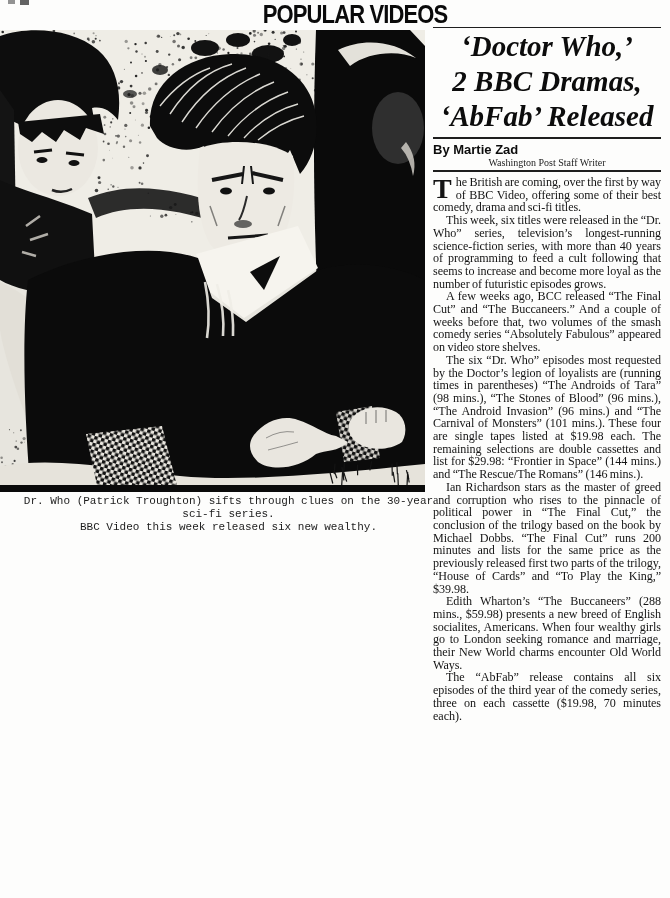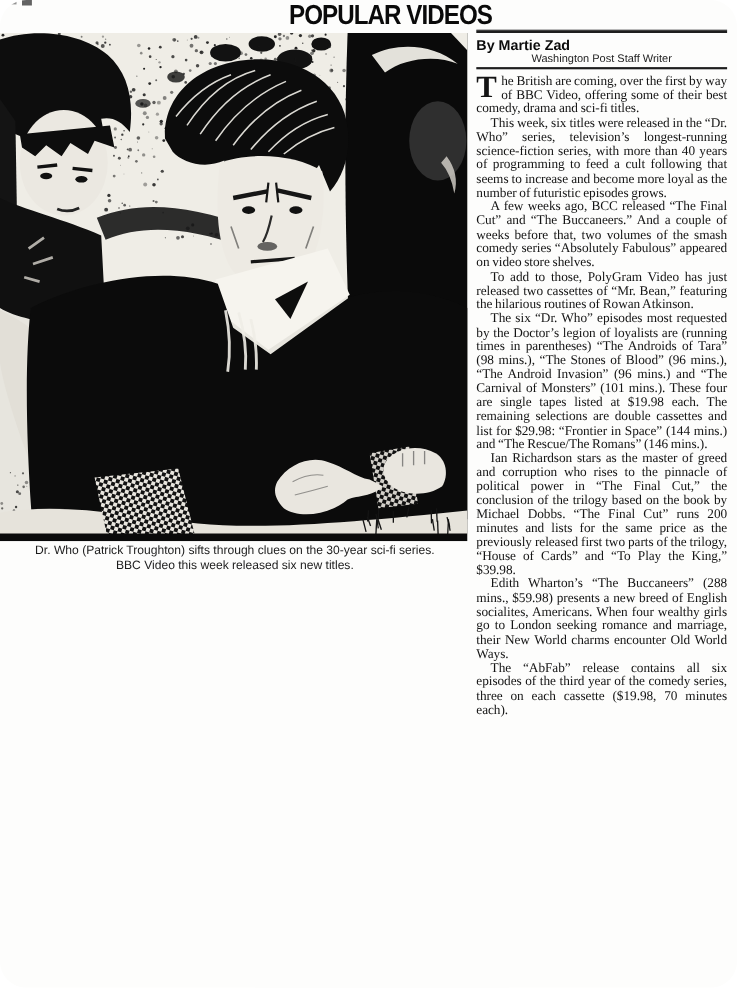--- a/index.html
+++ b/index.html
@@ -1,43 +1,43 @@
 <!DOCTYPE html>
 <html><head>
 <meta charset="utf-8">
 <style>
   html,body{margin:0;padding:0;background:#ffffff;}
   .page{position:relative;width:670px;height:898px;background:#fdfdfc;overflow:hidden;
-        font-family:"Liberation Serif", serif;color:#121212;border-radius:24px;}
+        font-family:"Liberation Serif", serif;color:#121212;}
 
   
   .smudge{position:absolute;top:0;left:8px;width:26px;height:6px;}
   .smudge i{position:absolute;background:#3c3c3c;display:block;}
   .smudge i.a{left:0;top:0;width:7px;height:4px;opacity:.55;}
   .smudge i.b{left:12px;top:0;width:9px;height:5px;opacity:.8;}
 
   .section-header{position:absolute;top:0;left:175px;width:360px;text-align:center;
       font-family:"Liberation Sans", sans-serif;font-weight:bold;font-size:25px;
       letter-spacing:-1px;transform:scaleX(.88);color:#0a0a0a;}
 
   .photo{position:absolute;top:30px;left:0;width:425px;height:462px;margin:0;}
   .photo svg{display:block;}
 
-  .caption{position:absolute;top:495px;left:1px;width:425px;text-align:center;
-      font-family:Liberation Sans, sans-serif;font-size:11px;line-height:13px;color:#1c1c1c;}
+  .caption{position:absolute;top:495px;left:16px;width:425px;text-align:center;
+      font-family:Liberation Mono, monospace;font-size:11px;line-height:13px;color:#1c1c1c;}
 
   .article{position:absolute;left:433px;top:0;width:228px;}
   .rule{border:0;border-top:2px solid #1e1e1e;margin:0;}
   .rule.thin{border-top-width:1.5px;}
   .headline{margin:1px 0 3px 0;text-align:center;font-family:"Liberation Serif", serif;
       font-weight:bold;font-style:italic;font-size:29px;line-height:35px;color:#0c0c0c;}
   .headline span{display:block;}
   .byline{margin-top:3px;text-align:left;font-family:"Liberation Sans", sans-serif;
       font-weight:bold;font-size:13px;line-height:15px;color:#0c0c0c;}
-  .credit{text-align:center;font-family:Liberation Sans, sans-serif;font-size:10px;
+  .credit{text-align:center;font-family:Liberation Serif, serif;font-size:10px;
       line-height:11px;margin-bottom:2px;color:#222;}
   .body-copy{margin-top:4px;font-size:12.1px;line-height:12.7px;text-align:justify;
       letter-spacing:-0.05px;word-spacing:-0.5px;color:#141414;}
   .body-copy p{margin:0;text-indent:13px;}
   .body-copy p.lead{text-indent:0;}
   .dropcap{float:left;font-size:28px;line-height:23px;font-weight:bold;margin:1px 4px 0 0;}
 </style>
 </head>
 <body>
 
@@ -639,34 +639,38 @@
         <path d="M352,388 C362,376 382,374 396,382 C406,388 408,402 402,412 C388,422 366,420 356,412 C348,404 346,396 352,388 Z" fill="#e9e6df"></path>
         <path d="M366,382 l0,12 M376,380 l0,13 M386,380 l0,12" stroke="#444" stroke-width="1.2" opacity=".6" fill="none"></path>
       </g>
 
       <rect x="0" y="455" width="425" height="7" fill="#0a0a0a"></rect>
     </svg>
   </figure>
 
   <div class="caption">
     <div>Dr. Who (Patrick Troughton) sifts through clues on the 30-year sci-fi series.</div>
-    <div>BBC Video this week released six new titles.</div>
+    <div>BBC Video this week released six new wealthy.</div>
   </div>
 
   <div class="article">
     <hr class="rule thin" style="margin-top:27px;">
+    <h1 class="headline">
+      <span>‘Doctor Who,’</span>
+      <span>2 BBC Dramas,</span>
+      <span>‘AbFab’ Released</span>
+    </h1>
     <hr class="rule">
     <div class="byline">By Martie Zad</div>
     <div class="credit">Washington Post Staff Writer</div>
     <hr class="rule">
     <div class="body-copy">
       <p class="lead"><span class="dropcap">T</span><span>he British are coming, over the first by way of BBC Video, offering some of their best comedy, drama and sci-fi titles.</span></p>
       <p>This week, six titles were released in the “Dr. Who” series, television’s longest-running science-fiction series, with more than 40 years of programming to feed a cult following that seems to increase and become more loyal as the number of futuristic episodes grows.</p>
       <p>A few weeks ago, BCC released “The Final Cut” and “The Buccaneers.” And a couple of weeks before that, two volumes of the smash comedy series “Absolutely Fabulous” appeared on video store shelves.</p>
-      <p>To add to those, PolyGram Video has just released two cassettes of “Mr. Bean,” featuring the hilarious routines of Rowan Atkinson.</p>
       <p>The six “Dr. Who” episodes most requested by the Doctor’s legion of loyalists are (running times in parentheses) “The Androids of Tara” (98 mins.), “The Stones of Blood” (96 mins.), “The Android Invasion” (96 mins.) and “The Carnival of Monsters” (101 mins.). These four are single tapes listed at $19.98 each. The remaining selections are double cassettes and list for $29.98: “Frontier in Space” (144 mins.) and “The Rescue/The Romans” (146 mins.).</p>
       <p>Ian Richardson stars as the master of greed and corruption who rises to the pinnacle of political power in “The Final Cut,” the conclusion of the trilogy based on the book by Michael Dobbs. “The Final Cut” runs 200 minutes and lists for the same price as the previously released first two parts of the trilogy, “House of Cards” and “To Play the King,” $39.98.</p>
       <p>Edith Wharton’s “The Buccaneers” (288 mins., $59.98) presents a new breed of English socialites, Americans. When four wealthy girls go to London seeking romance and marriage, their New World charms encounter Old World Ways.</p>
       <p>The “AbFab” release contains all six episodes of the third year of the comedy series, three on each cassette ($19.98, 70 minutes each).</p>
     </div>
   </div>
 
 </div>
 
 </body></html>

